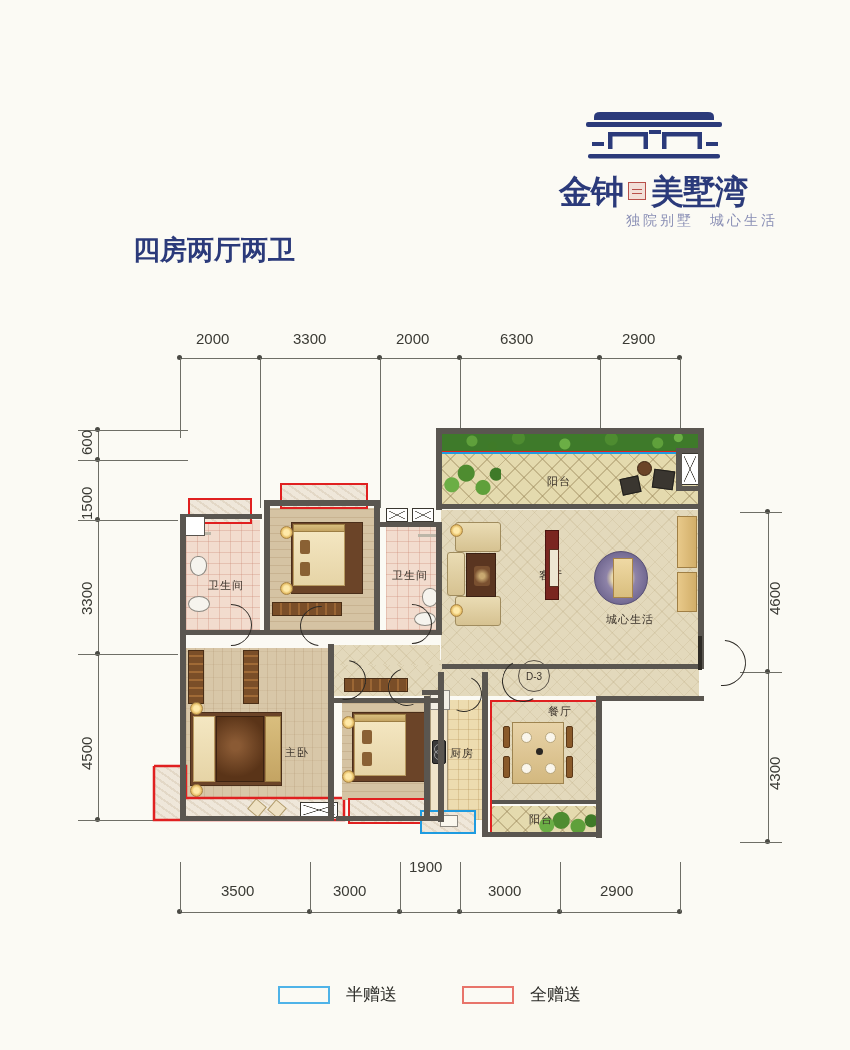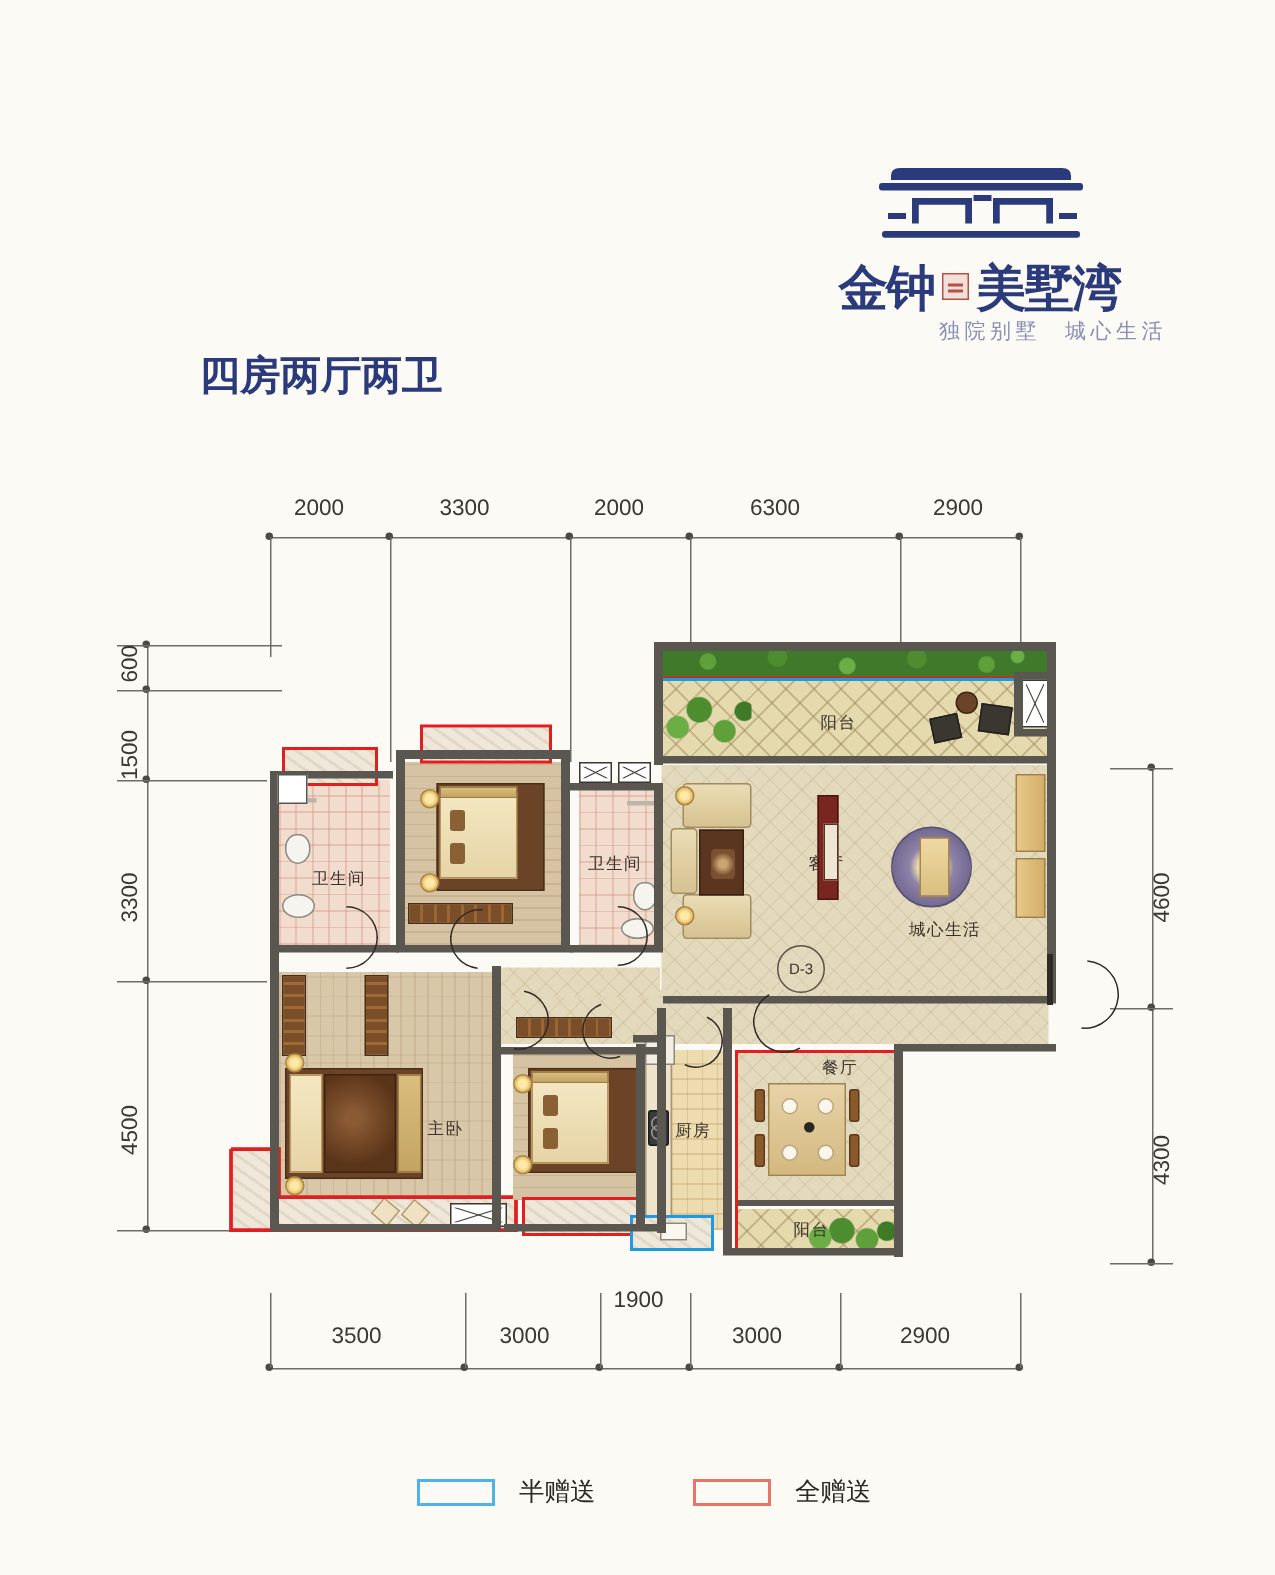--- a/index.html
+++ b/index.html
@@ -336,21 +336,21 @@
     </div>
     <div class="fu rug-round" style="left:594px;top:551px;width:54px;height:54px;"></div>
     <div class="fu desk" style="left:613px;top:558px;width:20px;height:40px;"></div>
     <div class="fu cab" style="left:677px;top:516px;width:20px;height:52px;"></div>
     <div class="fu cab" style="left:677px;top:572px;width:20px;height:40px;"></div>
 
     <div class="win-x" style="left:681px;top:453px;width:18px;height:32px;"></div>
 
     <div class="room f-living" style="left:330px;top:660px;width:369px;height:36px;"></div>
     <div class="room f-living" style="left:330px;top:645px;width:110px;height:20px;"></div>
-    <div class="marker" style="left:518px;top:630px;">D-3</div>
+    <div class="marker" style="left:518px;top:660px;">D-3</div>
 
     <div class="room f-tile-pink" style="left:186px;top:520px;width:74px;height:110px;"></div>
     <div class="lbl" style="left:208px;top:578px;">卫生间</div>
     <div class="fu toilet" style="left:190px;top:556px;width:17px;height:20px;"></div>
     <div class="fu sink" style="left:188px;top:596px;width:22px;height:16px;"></div>
     <div class="fu" style="left:191px;top:532px;width:20px;height:3px;background:#BCB6A8;"></div>
 
     <div class="room f-bonus" style="left:190px;top:500px;width:60px;height:22px;"></div>
     <div class="bonus-red" style="left:188px;top:498px;width:64px;height:26px;"></div>
 

